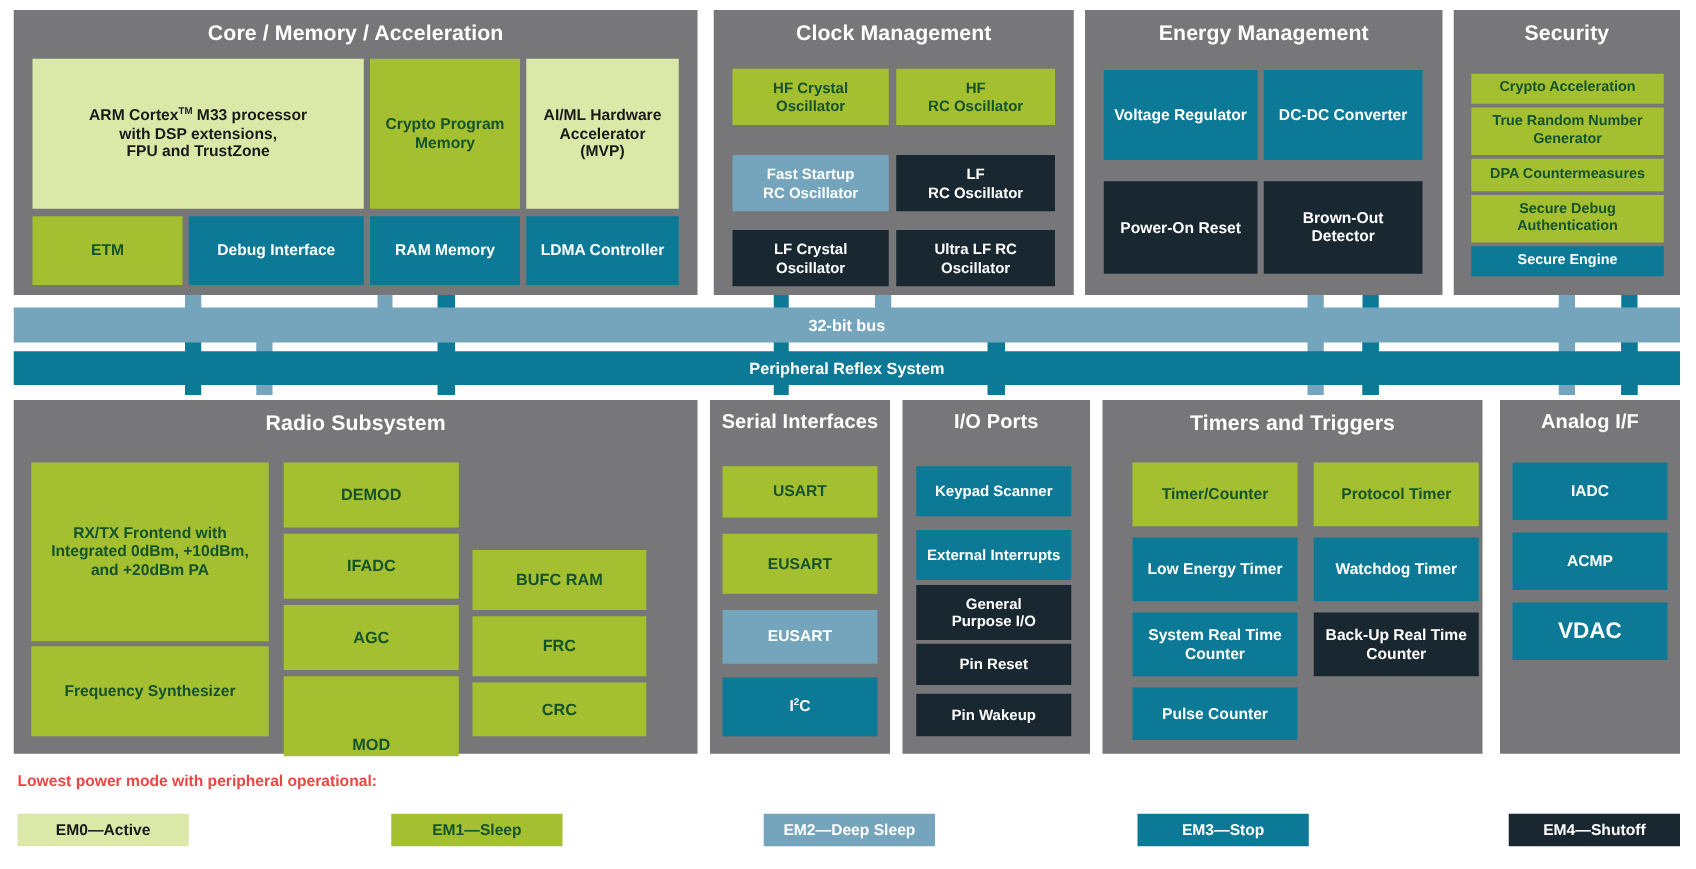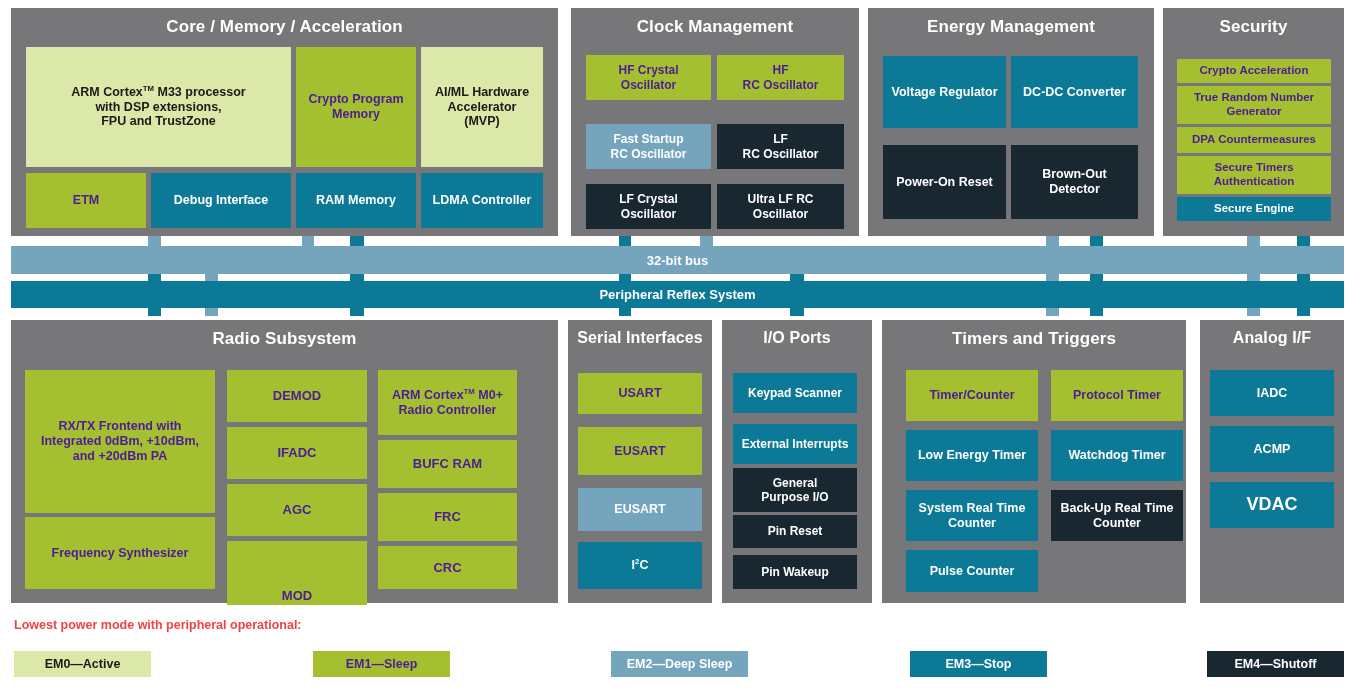--- a/index.html
+++ b/index.html
@@ -20,21 +20,21 @@
   .panel-title.sm{font-size:16px;}
 
   
   .blk{
     position:absolute;box-sizing:border-box;
     display:flex;align-items:center;justify-content:center;
     text-align:center;font-weight:bold;line-height:1.18;
     padding:2px 3px;
   }
   .em0{background:#dce8a8;color:#1a1a1a;}
-  .em1{background:#a4bf2f;color:#4c1d95;}
+  .em1{background:#a4bf2f;color:#14532d;}
   .em2{background:#74a5bc;color:#ffffff;}
   .em3{background:#0c7a96;color:#ffffff;}
   .em4{background:#182730;color:#ffffff;}
 
   
   .bus{
     position:absolute;display:flex;align-items:center;justify-content:center;
     color:#ffffff;font-weight:bold;font-size:13px;
   }
   .bus-light{background:#74a5bc;}
@@ -145,21 +145,21 @@
   <div class="blk em1" style="left:14px;top:51px;width:154px;height:24px;font-size:11.5px;">
     <span>Crypto Acceleration</span>
   </div>
   <div class="blk em1" style="left:14px;top:78px;width:154px;height:38px;font-size:11.5px;">
     <div><span>True Random Number</span><br><span>Generator</span></div>
   </div>
   <div class="blk em1" style="left:14px;top:119px;width:154px;height:26px;font-size:11.5px;">
     <span>DPA Countermeasures</span>
   </div>
   <div class="blk em1" style="left:14px;top:148px;width:154px;height:38px;font-size:11.5px;">
-    <div><span>Secure Timers</span><br><span>Authentication</span></div>
+    <div><span>Secure Debug</span><br><span>Authentication</span></div>
   </div>
   <div class="blk em3" style="left:14px;top:189px;width:154px;height:24px;font-size:11.5px;">
     <span>Secure Engine</span>
   </div>
 </div>
 
 <div class="bus bus-light" style="left:11px;top:246px;width:1333px;height:28px;">
   <span>32-bit bus</span>
 </div>
 <div class="bus bus-dark" style="left:11px;top:281px;width:1333px;height:27px;">
@@ -179,26 +179,20 @@
   </div>
   <div class="blk em1" style="left:216px;top:107px;width:140px;height:52px;font-size:13px;">
     <span>IFADC</span>
   </div>
   <div class="blk em1" style="left:216px;top:164px;width:140px;height:52px;font-size:13px;">
     <span>AGC</span>
   </div>
   <div class="blk em1" style="left:216px;top:221px;width:140px;height:64px;font-size:13px;align-items:flex-end;">
     <span>MOD</span>
   </div>
-  <div class="blk em1" style="left:367px;top:50px;width:139px;height:65px;font-size:12.5px;">
-    <div>
-      <span>ARM Cortex</span><sup>TM</sup><span> M0+</span><br>
-      <span>Radio Controller</span>
-    </div>
-  </div>
   <div class="blk em1" style="left:367px;top:120px;width:139px;height:48px;font-size:13px;">
     <span>BUFC RAM</span>
   </div>
   <div class="blk em1" style="left:367px;top:173px;width:139px;height:48px;font-size:13px;">
     <span>FRC</span>
   </div>
   <div class="blk em1" style="left:367px;top:226px;width:139px;height:43px;font-size:13px;">
     <span>CRC</span>
   </div>
 </div>

